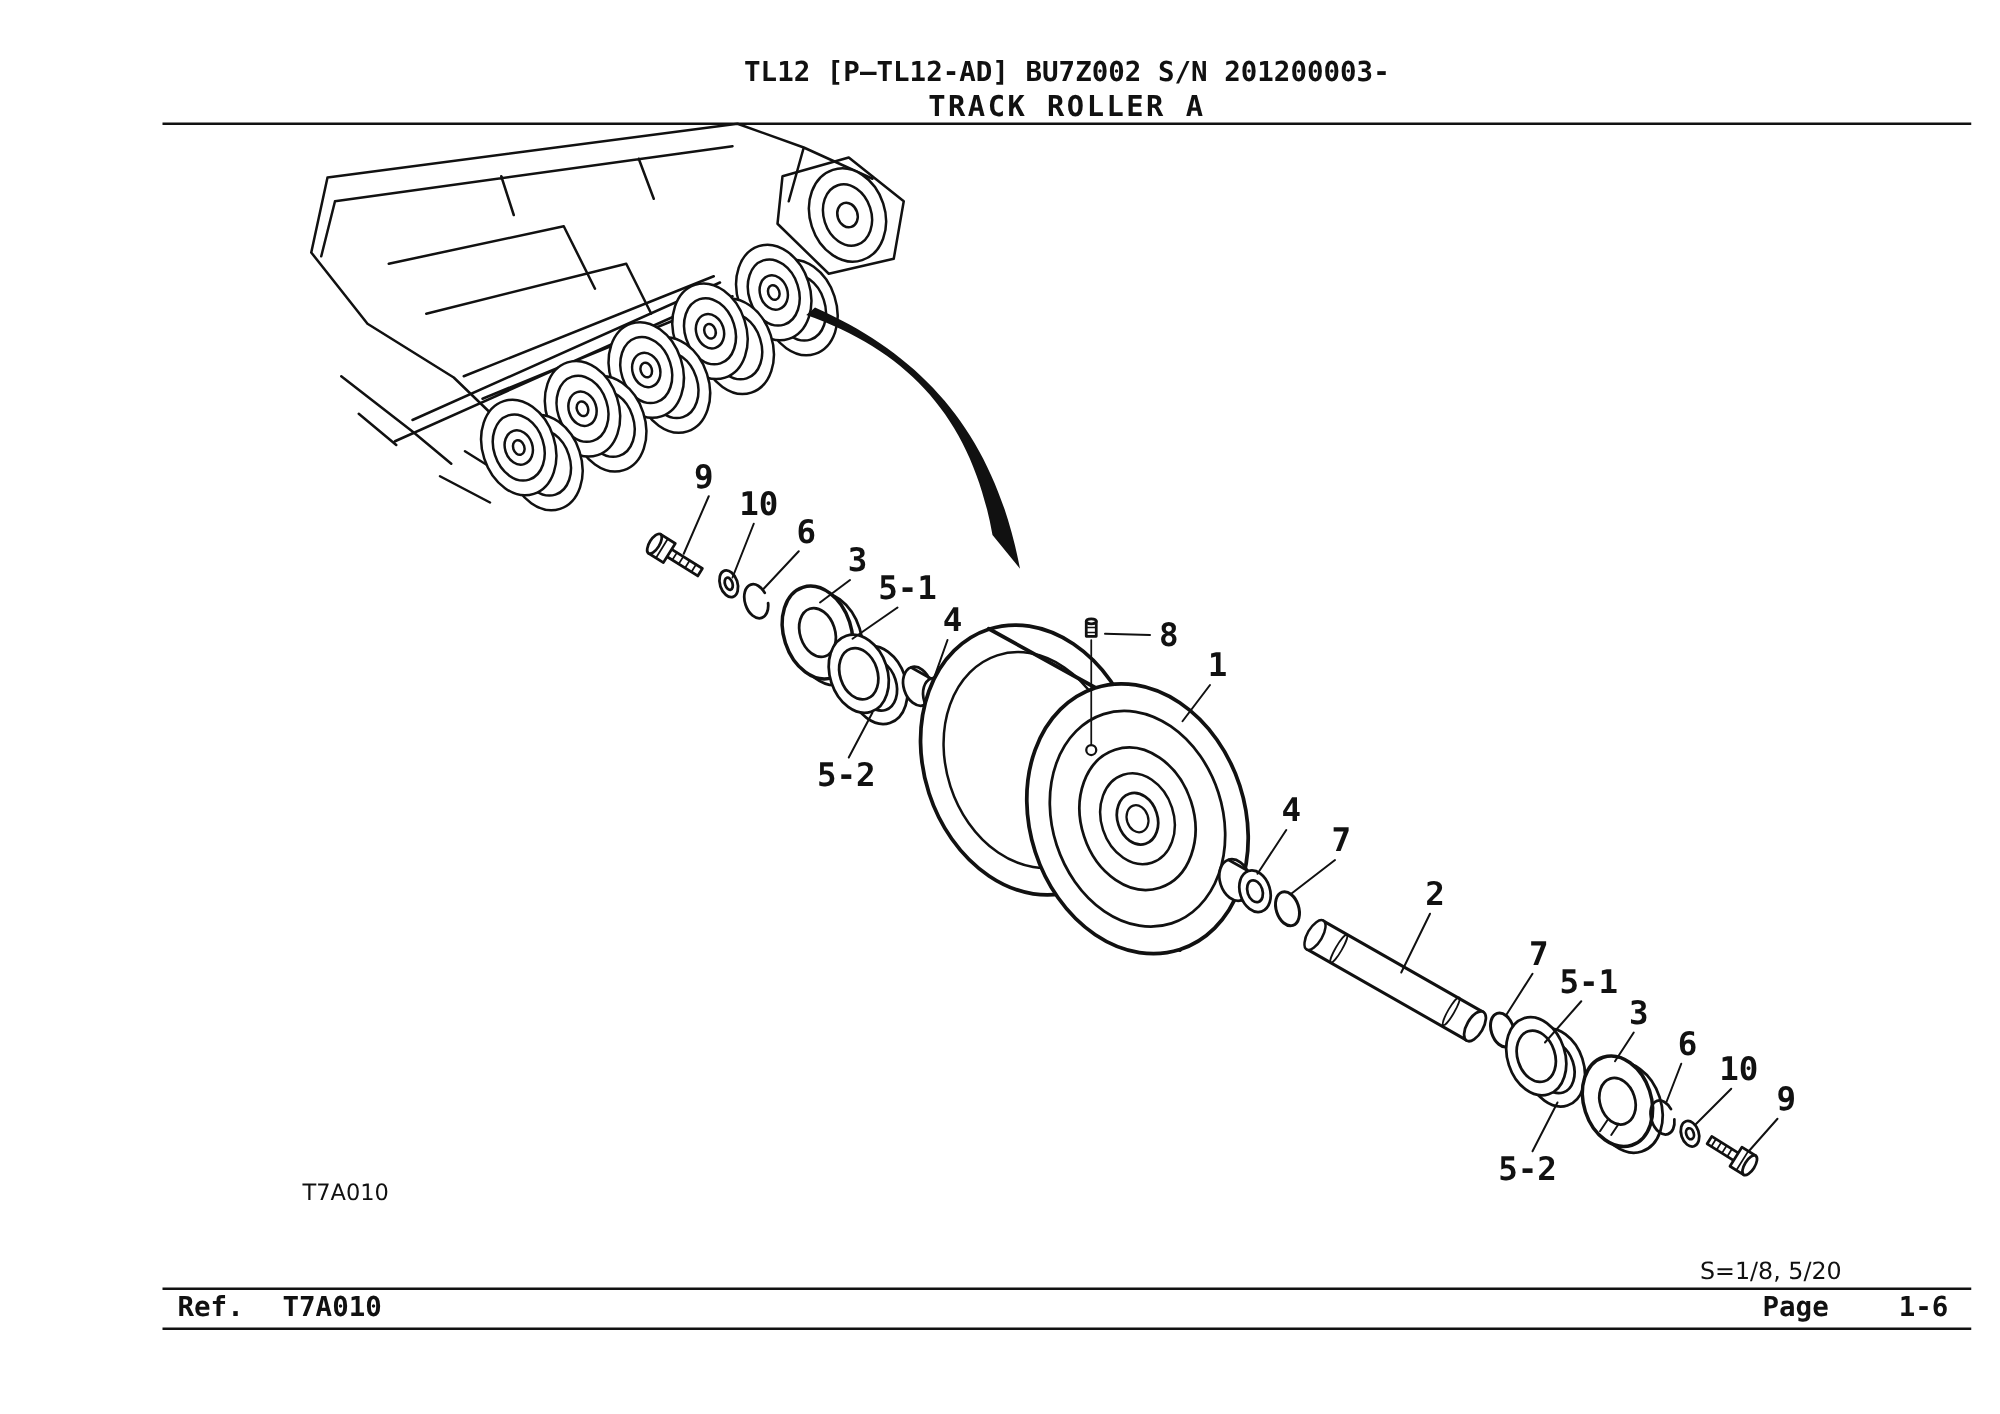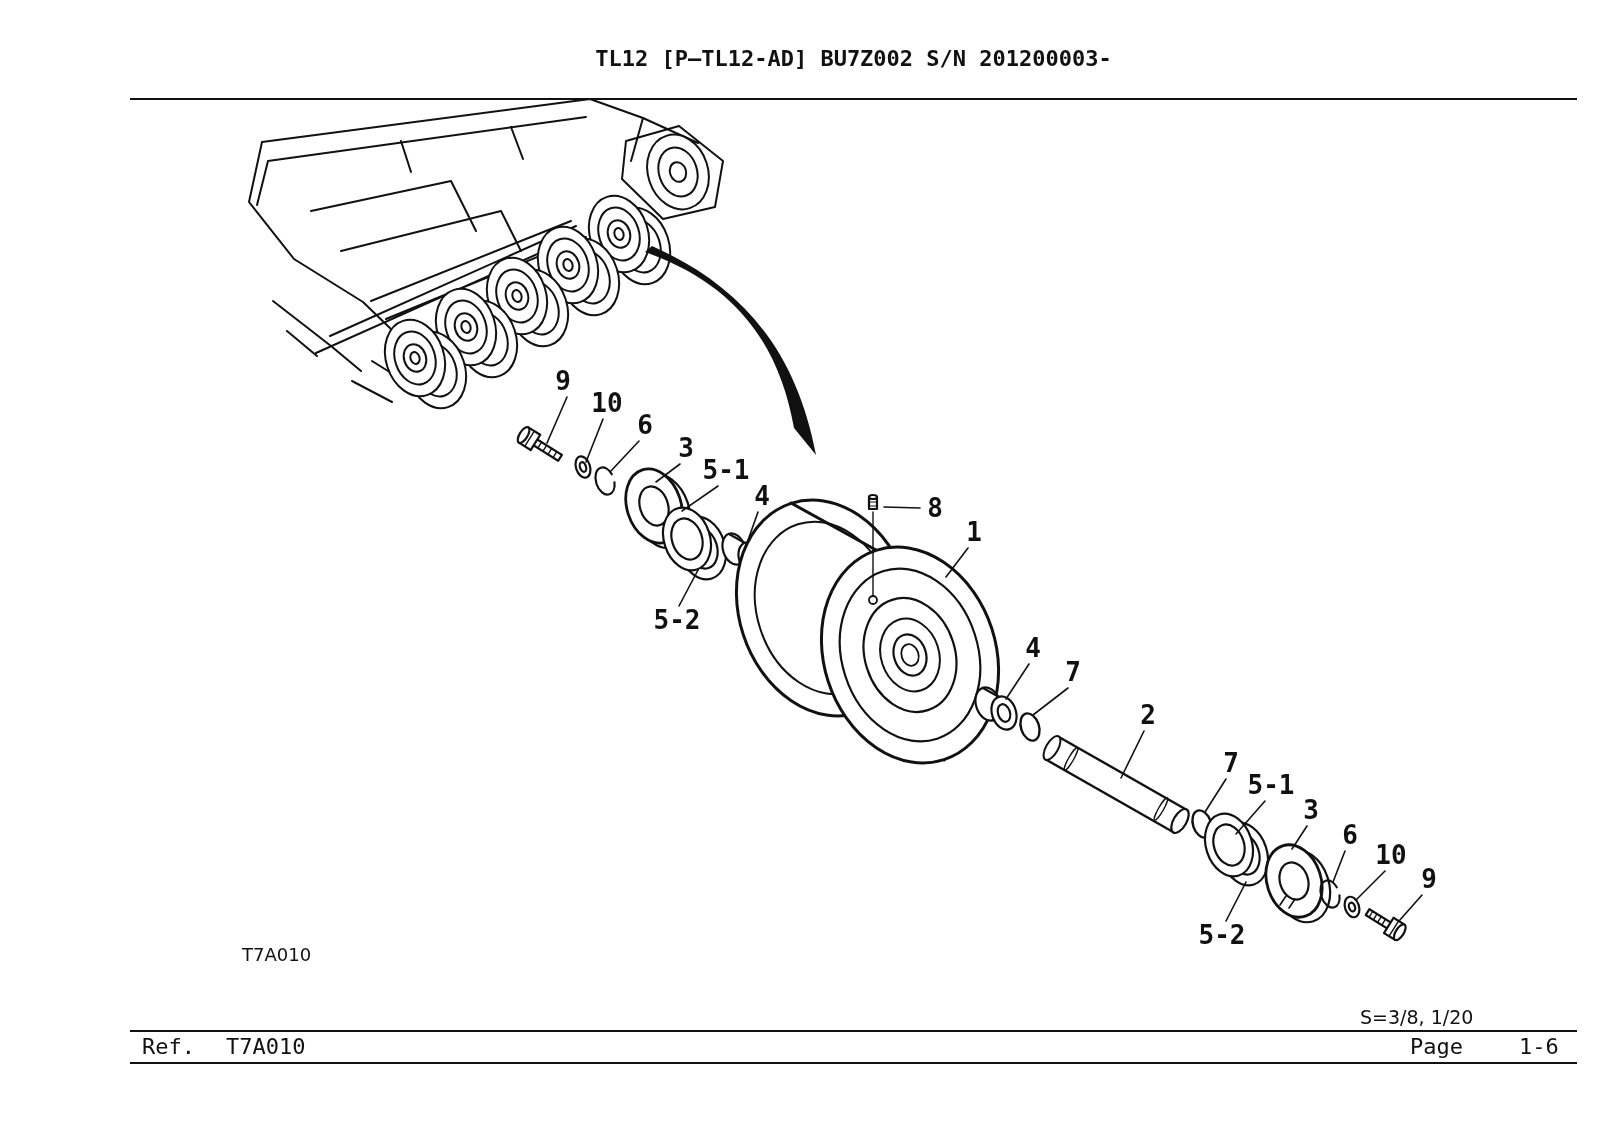--- a/index.html
+++ b/index.html
@@ -9,31 +9,32 @@
   }
   .header { position:absolute; top:46px; left:100px; width:1447px; text-align:center; font-weight:bold; }
   .header .model { font-size:22px; letter-spacing:0; white-space:pre; }
   .header .title { font-size:23px; margin-top:2px; letter-spacing:2px; }
   .rule { position:absolute; left:100px; width:1447px; height:2px; background:#111; }
   .header-rule { top:98px; }
   .footer-rule-top { top:1030px; }
   .footer-rule-bottom { top:1062px; }
   .figure-code { position:absolute; left:212px; top:944px; font-family:"DejaVu Sans", sans-serif; font-size:18px; }
   .scale-note { position:absolute; left:1330px; top:1006px; font-family:"DejaVu Sans", sans-serif; font-size:19px; }
-  .footer-text { position:absolute; top:1034px; font-weight:normal; font-size:22px; white-space:pre; }
+  .footer-text { position:absolute; top:1034px; font-weight:bold; font-size:22px; white-space:pre; }
   .diagram { position:absolute; left:0; top:0; }
   .diagram text { font-family:"DejaVu Sans Mono", monospace; font-size:26px; font-weight:bold; fill:#111; text-anchor:middle; }
 </style>
 </head>
 <body>
 
 <div class="page">
 
   <div class="header">
     <div class="model">TL12 [P—TL12-AD] BU7Z002 S/N 201200003-</div>
+    <div class="title">TRACK ROLLER A</div>
   </div>
   <div class="rule header-rule"></div>
 
   <svg class="diagram" viewBox="0 0 1600 1131" width="1600" height="1131" xmlns="http://www.w3.org/2000/svg">
 
     <g stroke="#111" fill="none" stroke-width="2" stroke-linecap="round" stroke-linejoin="round">
       <path d="M232 142 L560 99 M238 161 L556 117 M232 142 L219 202 L264 259 M238 161 L227 205 M560 99 L613 118 L668 143 M613 118 L601 161 M264 259 L333 302 L363 331 M281 211 L421 181 M311 251 L471 211 M341 301 L541 221 M356 319 L556 237 M300 336 L546 226 M286 353 L532 243 M421 181 L446 231 M471 211 L491 251 M371 141 L381 172 M481 127 L493 159 M243 301 L301 346 L331 371 M257 331 L287 356 M322 381 L362 402 M342 361 L382 386"></path>
       <path d="M596 141 L649 126 L693 161 L685 207 L633 219 L592 179 Z"></path>
       <g>
         <ellipse cx="648" cy="172" rx="30" ry="38" transform="rotate(-18 648 172)" fill="#fff"></ellipse>
@@ -233,21 +234,21 @@
       <text x="1241" y="794">5-1</text>
       <text x="1281" y="819">3</text>
       <text x="1320" y="844">6</text>
       <text x="1361" y="864">10</text>
       <text x="1399" y="888">9</text>
       <text x="1192" y="944">5-2</text>
     </g>
   </svg>
 
   <div class="figure-code">T7A010</div>
-  <div class="scale-note">S=3/8, 1/20</div>
+  <div class="scale-note">S=1/8, 5/20</div>
 
   <div class="rule footer-rule-top"></div>
   <span class="footer-text" style="left:112px">Ref.</span>
   <span class="footer-text" style="left:196px">T7A010</span>
   <span class="footer-text" style="left:1380px">Page</span>
   <span class="footer-text" style="left:1489px">1-6</span>
   <div class="rule footer-rule-bottom"></div>
 
 </div>
 

